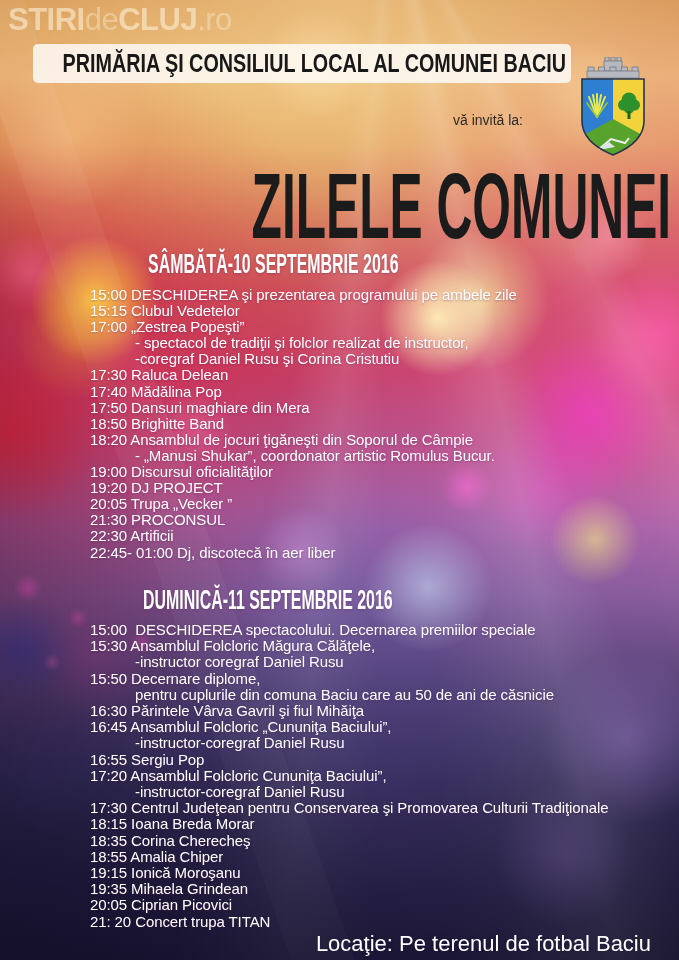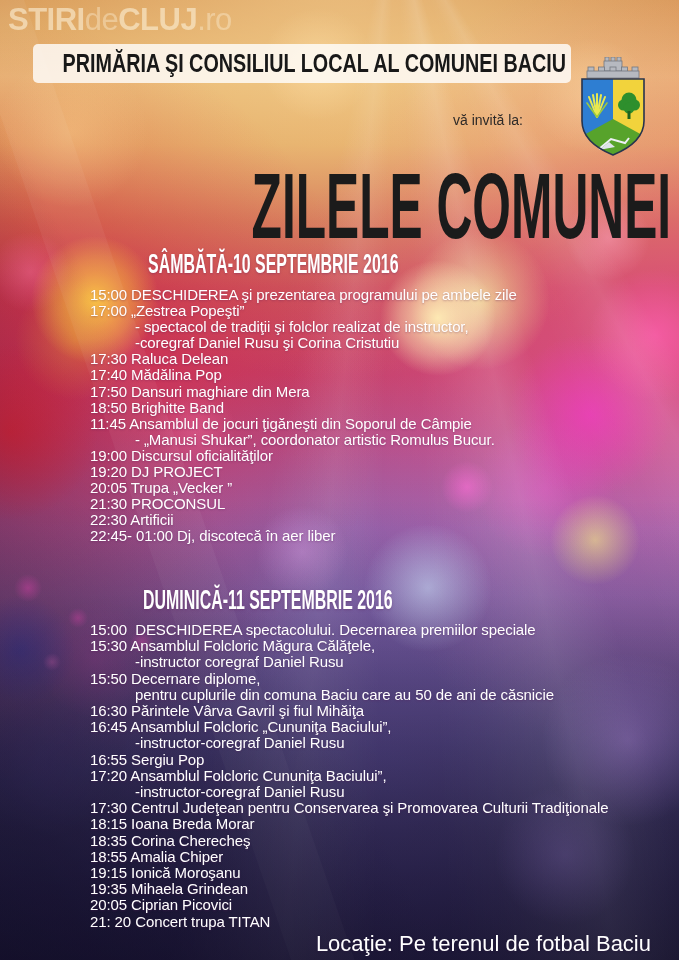--- a/index.html
+++ b/index.html
@@ -157,28 +157,29 @@
   </svg>
 
   <div class="invite">vă invită la:</div>
 
   <h1 class="title"><span>ZILELE COMUNEI BACIU</span></h1>
 
   <section>
     <h2 class="day-heading" id="sat-heading">SÂMBĂTĂ-10 SEPTEMBRIE 2016</h2>
     <div class="lines" id="sat-lines">
         <div class="line">15:00 DESCHIDEREA şi prezentarea programului pe ambele zile</div>
+        <div class="line">15:15 Clubul Vedetelor</div>
         <div class="line">17:00 „Zestrea Popeşti”</div>
         <div class="line indent">- spectacol de tradiţii şi folclor realizat de instructor,</div>
         <div class="line indent">-coregraf Daniel Rusu şi Corina Cristutiu</div>
         <div class="line">17:30 Raluca Delean</div>
         <div class="line">17:40 Mădălina Pop</div>
         <div class="line">17:50 Dansuri maghiare din Mera</div>
         <div class="line">18:50 Brighitte Band</div>
-        <div class="line">11:45 Ansamblul de jocuri ţigăneşti din Soporul de Câmpie</div>
+        <div class="line">18:20 Ansamblul de jocuri ţigăneşti din Soporul de Câmpie</div>
         <div class="line indent">- „Manusi Shukar”, coordonator artistic Romulus Bucur.</div>
         <div class="line">19:00 Discursul oficialităţilor</div>
         <div class="line">19:20 DJ PROJECT</div>
         <div class="line">20:05 Trupa „Vecker ”</div>
         <div class="line">21:30 PROCONSUL</div>
         <div class="line">22:30 Artificii</div>
         <div class="line">22:45- 01:00 Dj, discotecă în aer liber</div>
       </div>
   </section>
 

